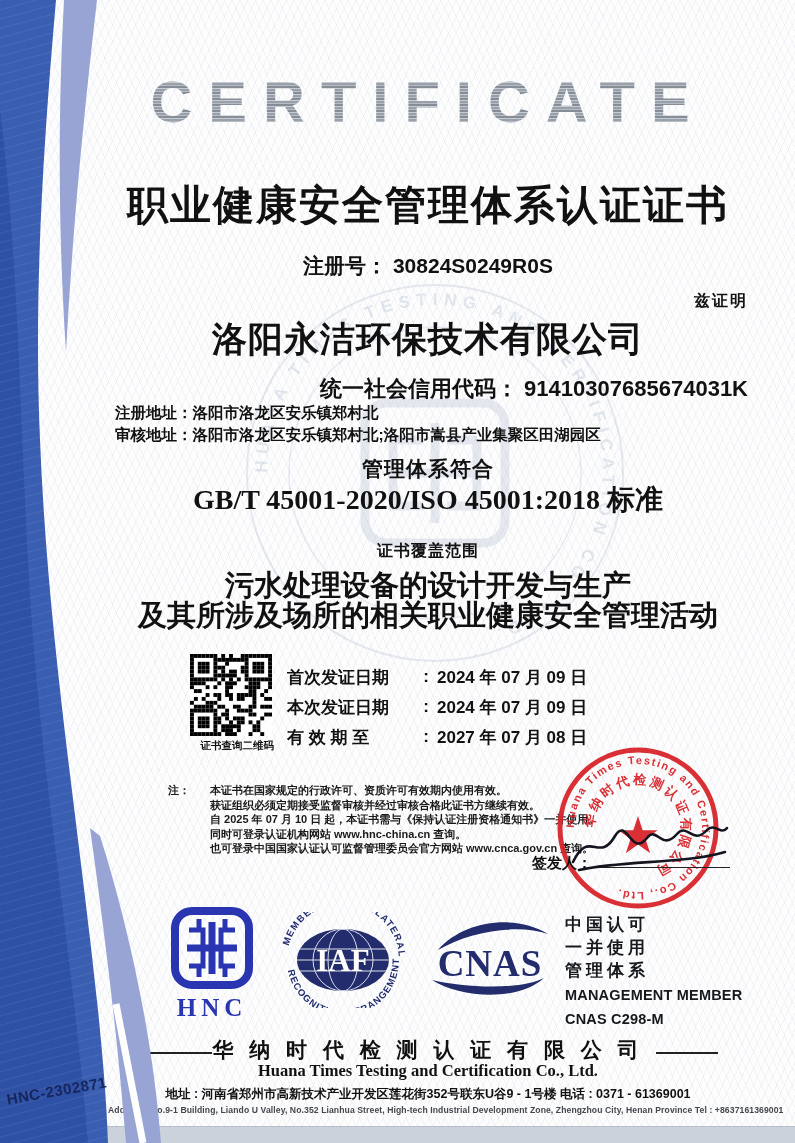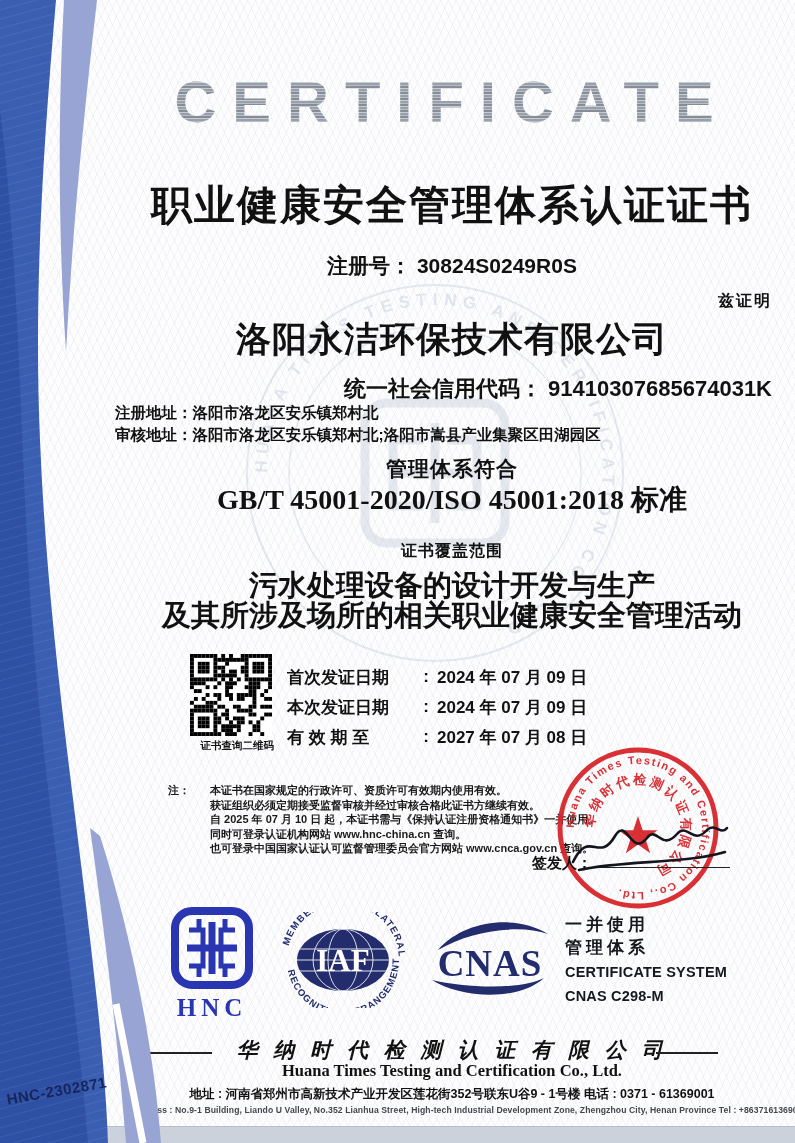--- a/index.html
+++ b/index.html
@@ -5,21 +5,21 @@
   html,body{margin:0;padding:0;background:#888;}
   .page{
     position:relative;width:795px;height:1143px;margin:0 auto;overflow:hidden;
     background:
       repeating-linear-gradient(115deg, rgba(203,210,224,.22) 0 1px, transparent 1px 7px),
       repeating-linear-gradient(65deg, rgba(203,210,224,.22) 0 1px, transparent 1px 7px),
       #fdfdfe;
     font-family:"Liberation Sans", sans-serif;color:#111;
   }
   .abs{position:absolute;}
-  .ctr{left:132px;width:640px;text-align:center;}
+  .ctr{left:108px;width:640px;text-align:center;}
 
   .cert-wm{top:68px;font-weight:700;font-size:58px;letter-spacing:16px;color:#9aa1a9;white-space:nowrap;}
   @supports ((-webkit-background-clip:text)){
     .cert-wm{
       background:repeating-linear-gradient(180deg,#868d96 0 2px,#c6ccd3 2px 3px,#99a0a9 3px 5px,#b7bdc5 5px 6px);
       -webkit-background-clip:text;background-clip:text;color:transparent;}
   }
   .main-title{top:178px;font-size:41px;font-weight:800;letter-spacing:2px;white-space:nowrap;}
   .reg-line{top:252px;font-size:21px;font-weight:700;}
   .certify{top:291px;font-size:16px;font-weight:700;letter-spacing:2px;text-align:right;}
@@ -54,21 +54,21 @@
 
   .logo-hnc{left:166px;top:906px;width:92px;text-align:center;}
   .hnc-text{font-family:"Liberation Serif",serif;font-weight:700;font-size:25px;letter-spacing:5px;color:#2a35b2;margin-top:0px;}
   .logo-iaf{left:272px;top:912px;}
   .logo-cnas{left:424px;top:916px;}
 
   .accr{left:565px;top:913px;text-align:left;color:#15181c;}
   .accr .cn{font-size:17px;font-weight:700;letter-spacing:4px;line-height:23px;}
   .accr .en{font-size:14.5px;font-weight:800;line-height:21px;letter-spacing:.2px;margin-top:3px;}
 
-  .f-name{top:1036px;font-size:21px;font-weight:800;letter-spacing:5px;white-space:nowrap;font-style:italic;}
+  .f-name{top:1036px;font-size:21px;font-weight:800;letter-spacing:5px;white-space:nowrap;}
   .f-line{border-top:2px solid #222;width:62px;top:1052px;}
   .f-en{top:1061px;font-size:16.5px;font-family:"Liberation Serif",serif;font-weight:600;white-space:nowrap;}
   .f-addr{top:1086px;font-size:12.5px;font-weight:700;white-space:nowrap;}
   .f-addr-en{top:1105px;font-size:8.6px;font-weight:600;color:#44474c;white-space:nowrap;letter-spacing:.1px;}
 
   .bottom-strip{left:0;top:1126px;width:795px;height:17px;background:#ccd2dc;border-top:1px solid #b8bfcb;}
   .swoosh{left:0;top:0;z-index:4;}
   .side-code{left:6px;top:1082px;z-index:8;font-size:15px;font-weight:700;color:#17255d;transform:rotate(-10deg);letter-spacing:.5px;}
   .center-wm{left:235px;top:268px;opacity:.33;z-index:0;}
   .content{z-index:2;}
@@ -468,23 +468,24 @@
 
   <svg class="abs logo-cnas content" width="132" height="84" viewBox="0 0 132 84">
     <g fill="#232d6e">
       <path d="M14,34 C40,4 92,-2 124,18 C96,8 48,14 14,34 Z"></path>
       <path d="M8,64 C36,82 94,86 120,62 C96,74 42,72 8,64 Z"></path>
     </g>
     <text x="66" y="60" text-anchor="middle" font-size="37" font-weight="800" letter-spacing="1" fill="#232d6e" font-family="Liberation Serif, serif">CNAS</text>
   </svg>
 
   <div class="abs accr content">
+    <div class="cn">中国认可</div>
     <div class="cn">一并使用</div>
     <div class="cn">管理体系</div>
-    <div class="en">CERTIFICATE SYSTEM</div>
+    <div class="en">MANAGEMENT MEMBER</div>
     <div class="en">CNAS C298-M</div>
   </div>
 
   <div class="abs ctr f-name content">华 纳 时 代 检 测 认 证 有 限 公 司</div>
   <div class="abs f-line content" style="left:150px;"></div>
   <div class="abs f-line content" style="left:656px;"></div>
   <div class="abs ctr f-en content">Huana Times Testing and Certification Co., Ltd.</div>
   <div class="abs ctr f-addr content">地址 : 河南省郑州市高新技术产业开发区莲花街352号联东U谷9 - 1号楼   电话 : 0371 - 61369001</div>
   <div class="abs ctr f-addr-en content">Address : No.9-1 Building, Liando U Valley, No.352 Lianhua Street, High-tech Industrial Development Zone, Zhengzhou City, Henan Province   Tel : +8637161369001</div>
 

